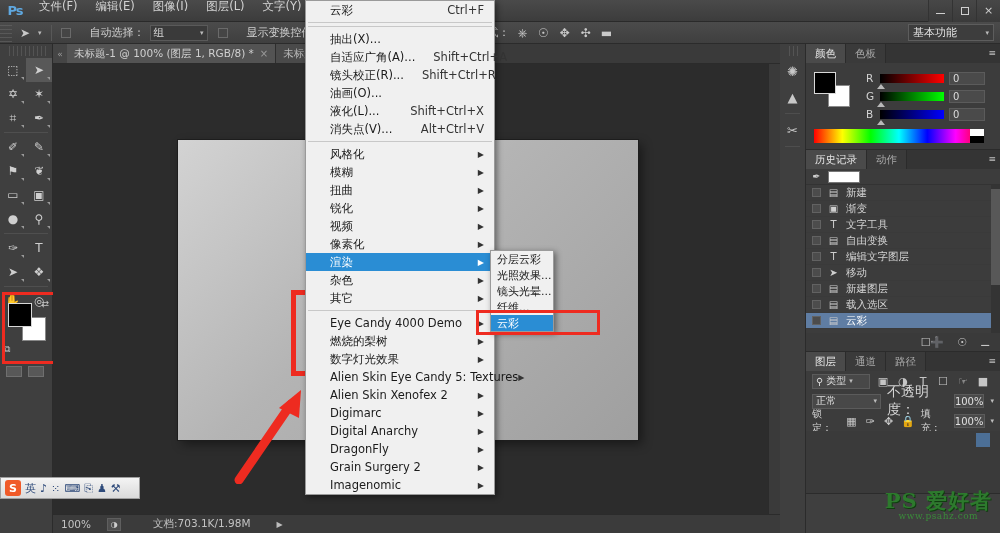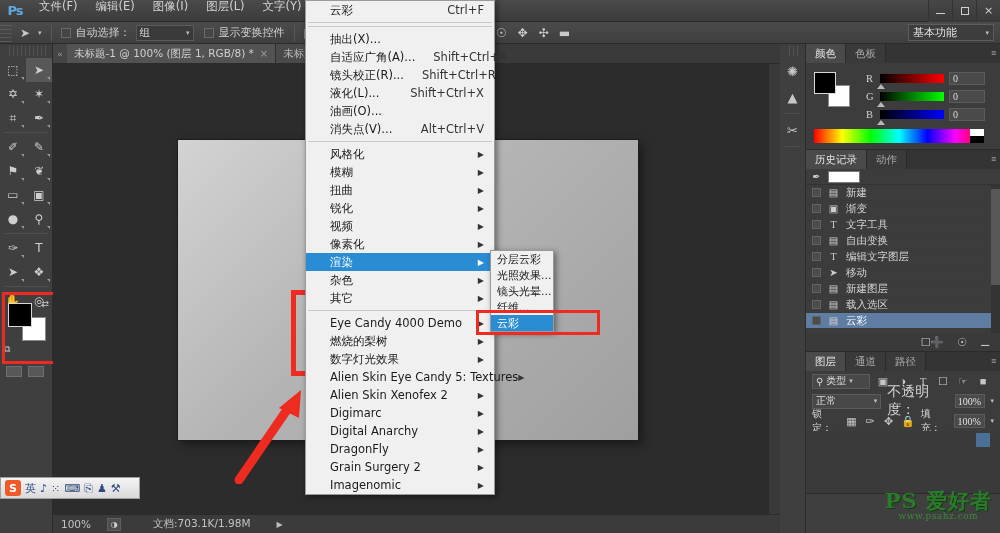--- a/index.html
+++ b/index.html
@@ -45,21 +45,21 @@
   .optionsbar {
     position:absolute; left:0; top:22px; width:1000px; height:22px;
     background:linear-gradient(#4b4b4b,#3f3f3f);
     border-bottom:1px solid #2b2b2b;
     display:flex; align-items:center; gap:0px;
   }
   .ob-grip { width:12px; height:22px; background:
      repeating-linear-gradient(to bottom, transparent 0 3px, #6d6d6d 3px 4px); opacity:.5; }
   .ob-item { display:flex; align-items:center; height:22px; padding:0 5px; gap:5px; }
   .ob-sep { width:1px; height:16px; background:#2e2e2e; border-right:1px solid #585858; margin:0 4px; }
-  .ob-label { font-size:11px; color:#d0d0d0; white-space:nowrap; }
+  .ob-label { font-size:11px; color:#d0d0d0; white-space:nowrap;margin-left:14px; }
   .chk { width:10px; height:10px; background:#454545; border:1px solid #6a6a6a; }
   .ob-select {
     height:16px; min-width:58px; background:#3a3a3a; border:1px solid #5a5a5a;
     display:flex; align-items:center; justify-content:space-between; padding:0 3px;
     font-size:10.5px; color:#dcdcdc;
   }
   .ob-arrows { font-size:7px; line-height:6px; color:#bbb; text-align:center; }
   .tool-icon-btn { width:16px; height:16px; display:flex; align-items:center; justify-content:center;
      color:#c9c9c9; font-size:12px; }
   .ws-select {
@@ -172,21 +172,21 @@
     background:#3f3f3f; border-right:1px solid #2b2b2b;
   }
   .dock-ico { height:26px; display:flex; align-items:center; justify-content:center;
       color:#c8c8c8; font-size:13px; }
   .dock-div { height:1px; background:#4e4e4e; margin:3px 5px; }
 
   .rightpanels {
     position:absolute; left:806px; top:44px; width:194px; height:489px;
     background:#3f3f3f;
   }
-  .panel { background:#3c3c3c; border-bottom:1px solid #2b2b2b;font-family:Liberation Serif, serif; }
+  .panel { background:#3c3c3c; border-bottom:1px solid #2b2b2b; }
   .panel-tabs {
     display:flex; align-items:stretch; height:19px; background:#343434; position:relative;
   }
   .ptab { padding:0 9px; display:flex; align-items:center; font-size:10.5px;
      color:#a8a8a8; background:#3a3a3a; border-right:1px solid #2b2b2b; }
   .ptab.active { background:#4a4a4a; color:#e3e3e3; }
   .pmenu { position:absolute; right:4px; top:4px; font-size:9px; color:#c0c0c0; }
 
   
   .colorbody { height:86px; position:relative; padding:6px 8px; }
@@ -657,26 +657,26 @@
     </div>
     <div class="m-item">
       <span>自适应广角(A)...</span>
       <span class="accel">Shift+Ctrl+A</span>
     </div>
     <div class="m-item">
       <span>镜头校正(R)...</span>
       <span class="accel">Shift+Ctrl+R</span>
     </div>
     <div class="m-item">
+      <span>油画(O)...</span>
+      <span class="accel"></span>
+    </div>
+    <div class="m-item">
       <span>液化(L)...</span>
       <span class="accel">Shift+Ctrl+X</span>
-    </div>
-    <div class="m-item">
-      <span>油画(O)...</span>
-      <span class="accel"></span>
     </div>
     <div class="m-item">
       <span>消失点(V)...</span>
       <span class="accel">Alt+Ctrl+V</span>
     </div>
     <div class="m-sep"></div>
 
     <div class="m-item">
       <span>风格化</span>
       <span class="sub">▶</span>

